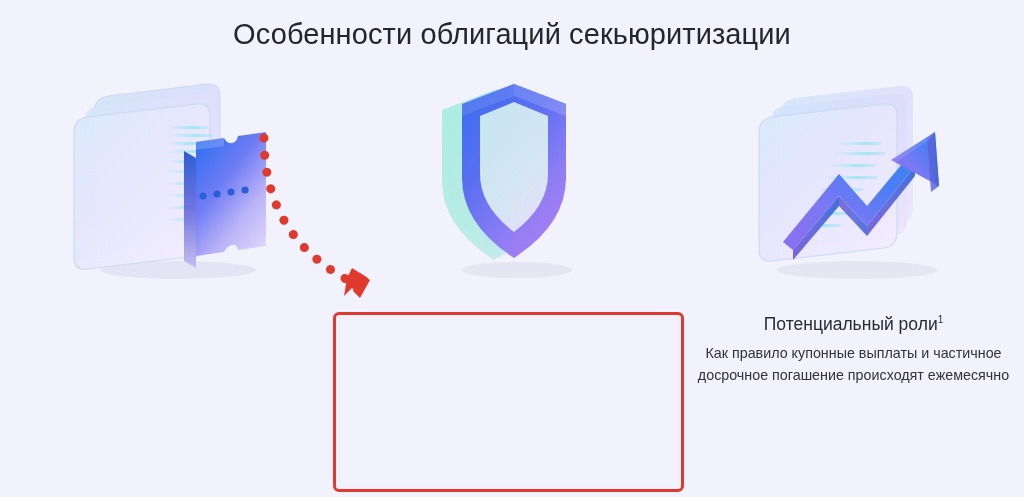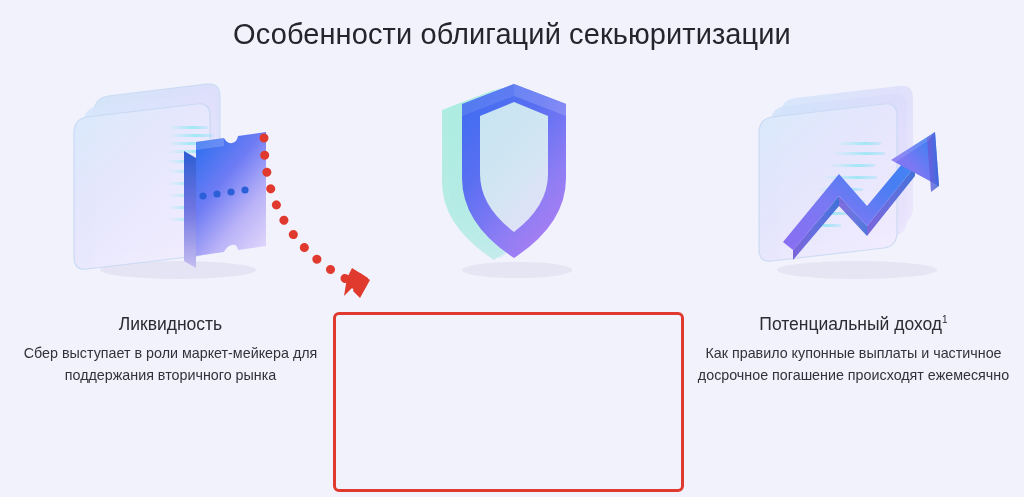--- a/index.html
+++ b/index.html
@@ -208,24 +208,20 @@
           <circle cx="147" cy="122" r="3.6" fill="#2b5fd8"></circle>
           <circle cx="161" cy="120" r="3.6" fill="#2b5fd8"></circle>
           <circle cx="175" cy="118" r="3.6" fill="#2b5fd8"></circle>
           <circle cx="189" cy="116" r="3.6" fill="#2b5fd8"></circle>
 
           <path d="M140 68 l28 -4 l0 8 l-28 4 z" fill="#ffffff" opacity="0.18"></path>
         </svg>
       </div>
     </div>
 
-    <div class="col-text">
-      <div class="col-heading">Ликвидность</div>
-      <div class="col-body">Сбер выступает в роли маркет-мейкера для поддержания вторичного рынка</div>
-    </div>
   </div>
 
   <div class="column col-2">
 
     <div class="icon-wrap">
       <div class="icon-inner">
         <svg width="180" height="215" viewBox="0 0 180 215" xmlns="http://www.w3.org/2000/svg">
           <defs>
             <linearGradient id="g2back" x1="0" y1="0" x2="1" y2="1">
               <stop offset="0%" stop-color="#a8ecdf"></stop>
@@ -343,21 +339,21 @@
                    z" fill="url(#g3arrow)"></path>
 
           <path d="M196 58 L200 112 L152 86 z" fill="url(#g3arrow)"></path>
           <path d="M196 58 L200 112 L192 118 L188 64 z" fill="url(#g3arrowside)" opacity="0.8"></path>
           <path d="M196 58 L152 86 L148 94 L190 66 z" fill="#ffffff" opacity="0.12"></path>
         </svg>
       </div>
     </div>
 
     <div class="col-text">
-      <div class="col-heading"><span>Потенциальный доход</span><sup>1</sup></div>
+      <div class="col-heading"><span>Потенциальный роли</span><sup>1</sup></div>
       <div class="col-body">Как правило купонные выплаты и частичное досрочное погашение происходят ежемесячно</div>
     </div>
   </div>
 
 </div>
 
 <div id="dotted-arrow">
   <svg width="160" height="190" viewBox="0 0 160 190" xmlns="http://www.w3.org/2000/svg">
     <path id="arrowpath" d="M16 10 C 16 70, 40 120, 100 152" fill="none" stroke="#e03a2f" stroke-width="9" stroke-linecap="round" stroke-dasharray="0.1 17"></path>
 

